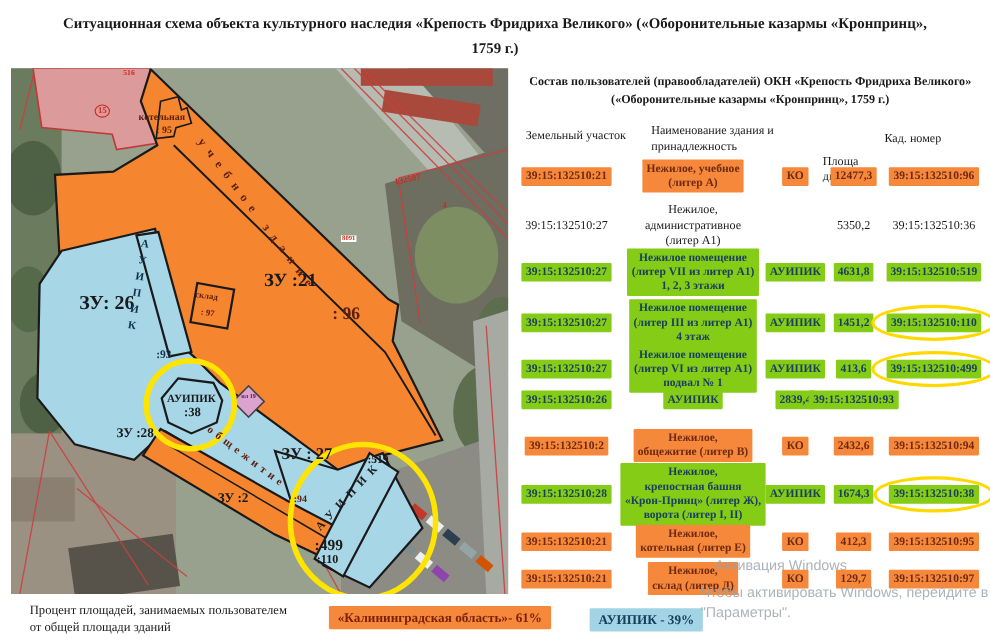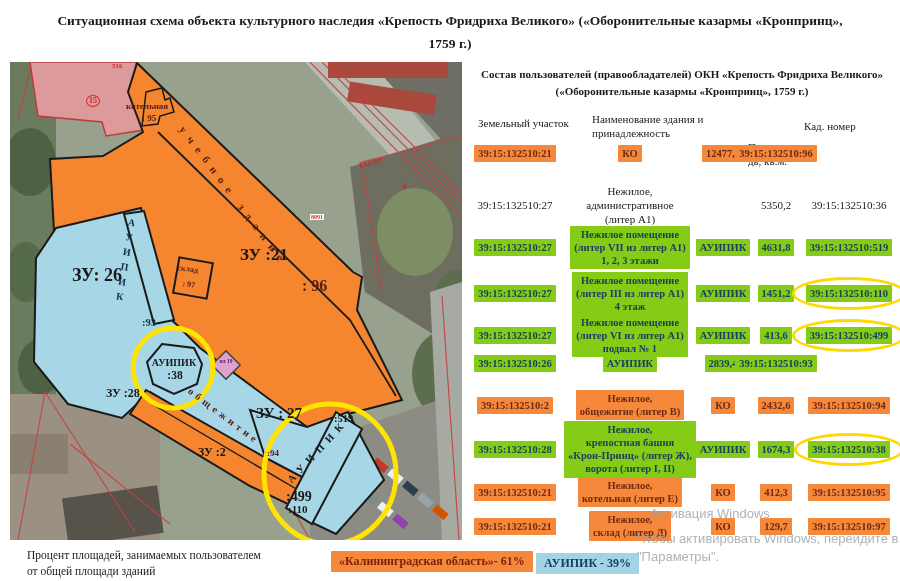--- a/index.html
+++ b/index.html
@@ -31,21 +31,21 @@
     white-space:pre-line;border-radius:1px;}
   .t-orange .chip{background:#f6883b;color:#6e2a12;}
   .t-blue .chip{background:#84cc16;color:#19405e;}
   .t-plain .chip{background:transparent;color:#1a1a1a;font-weight:normal;font-size:11px;}
   .circled{position:relative;}
   .circled::after{content:"";position:absolute;inset:-8px -14px;border:3px solid #ffd800;
     border-radius:50%;pointer-events:none;}
   
   .note{left:27px;top:547px;width:330px;font-size:11.5px;line-height:1.4;white-space:pre-line;}
   .legend-chip{font-weight:bold;font-size:12px;padding:3px 8px;border-radius:1px;white-space:nowrap;}
-  .legend-ko{left:299px;top:551px;background:#f6883b;color:#7a1f0a;margin-left:32px;}
+  .legend-ko{left:299px;top:551px;background:#f6883b;color:#7a1f0a;}
   .legend-au{left:536px;top:553px;background:#a3d4e6;color:#14405e;}
   
   .wm{font-family:"Liberation Sans", sans-serif;color:#98a1a8;opacity:.8;white-space:nowrap;}
   .wm1{left:650px;top:506px;font-size:13px;}
   .wm2{left:637px;top:531px;font-size:13px;}
   .wm3{left:637px;top:549px;font-size:13px;}
 </style>
 </head>
 <body>
 
@@ -167,20 +167,22 @@
 <div class="abs colhdr" style="left:478px;top:116px;width:108px;">Земельный участок</div>
 <div class="abs colhdr" style="left:592px;top:112px;width:152px;">Наименование  здания  и
 принадлежность</div>
 <div class="abs colhdr" style="left:748px;top:110px;width:52px;margin-top:30px;">Площа
 дь, кв.м.</div>
 <div class="abs colhdr" style="left:804px;top:119px;width:86px;">Кад. номер</div>
 
 <div>
     <div class="trow t-orange" style="top: 145px;">
       <div class="chip">39:15:132510:21</div>
+      <div class="chip">Нежилое, учебное
+(литер А)</div>
       <div class="chip">КО</div>
       <div class="chip">12477,3</div>
       <div class="chip">39:15:132510:96</div>
     </div>
     <div class="trow t-plain" style="top: 183px;">
       <div class="chip">39:15:132510:27</div>
       <div class="chip">Нежилое, административное
 (литер А1)</div>
       <div></div>
       <div class="chip">5350,2</div>

